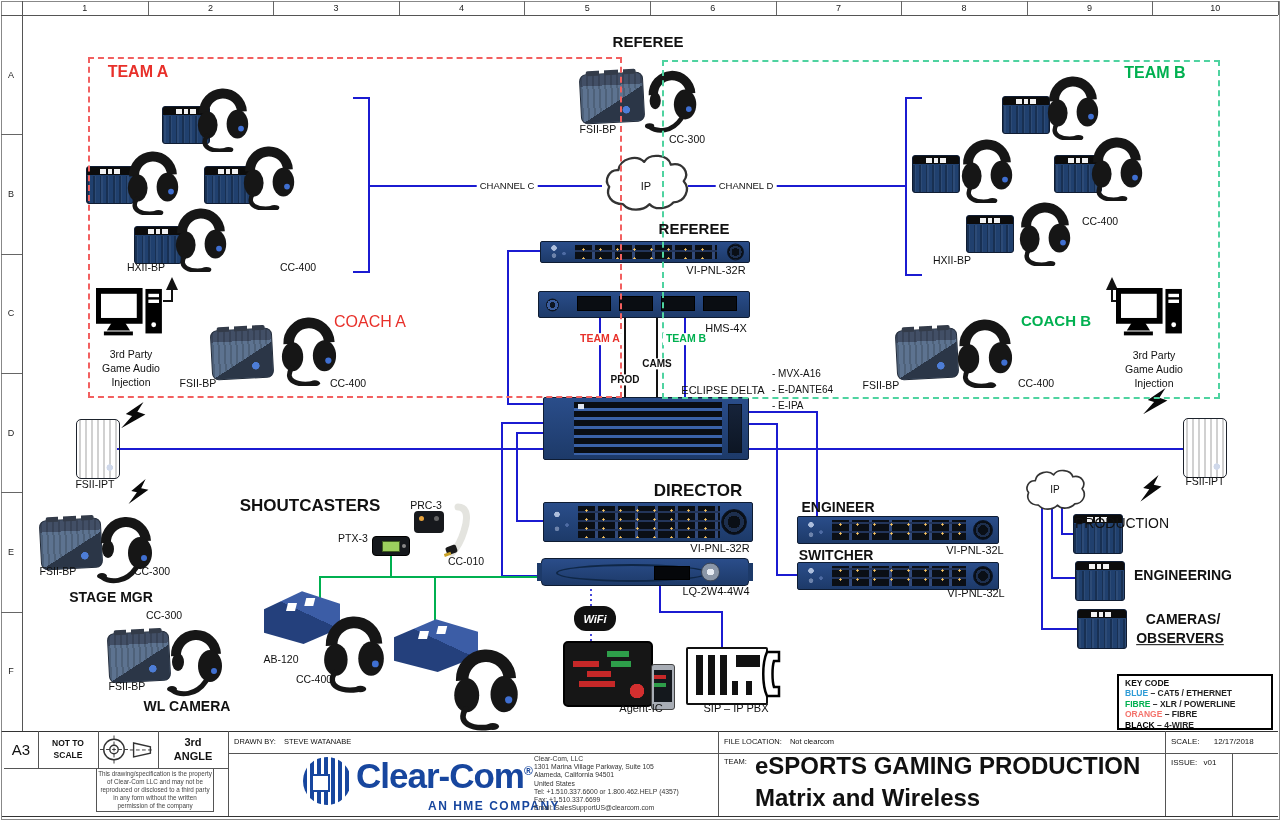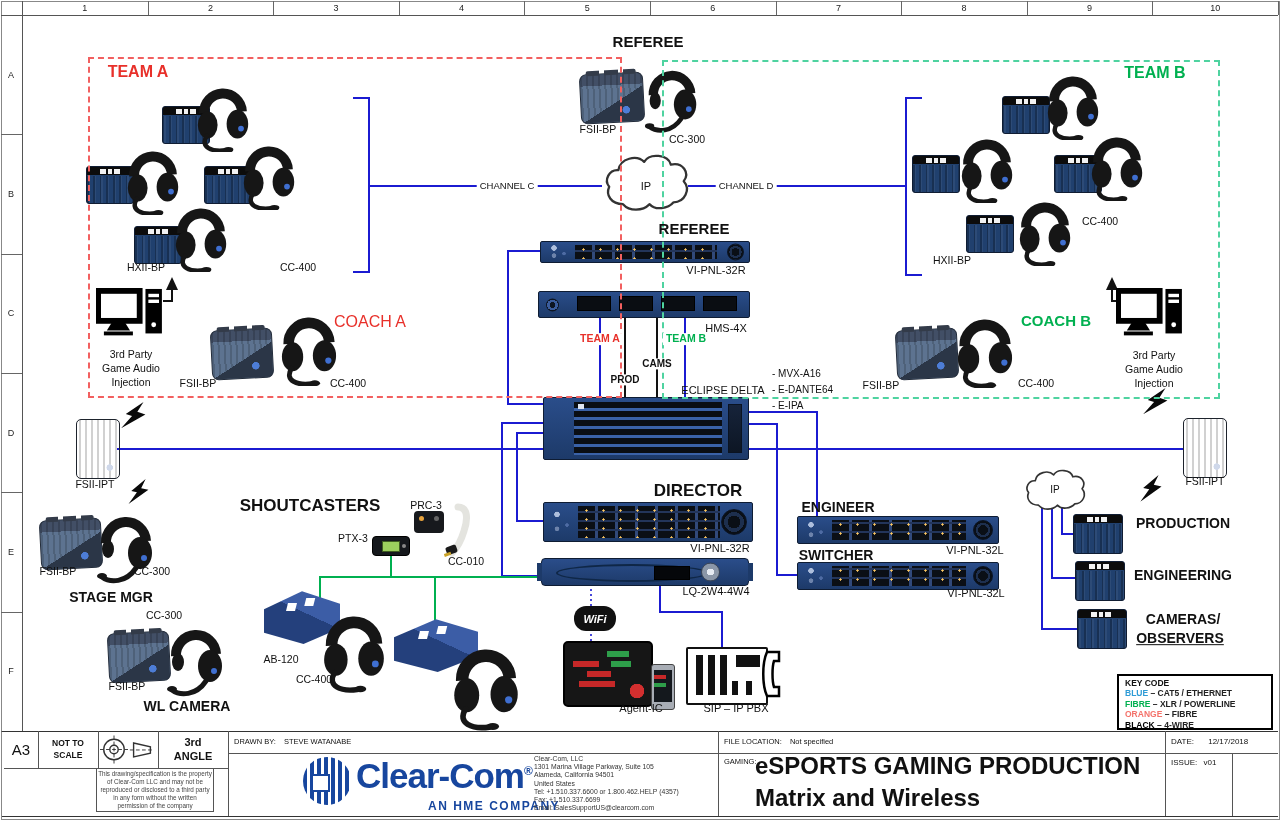--- a/index.html
+++ b/index.html
@@ -402,21 +402,21 @@
       <div class="lbl" style="left: 353px; top: 539px; font-size: 10.5px;">PTX-3</div>
       <div class="lbl" style="left: 466px; top: 562px; font-size: 10.5px;">CC-010</div>
       <div class="lbl" style="left: 698px; top: 491px; font-size: 17px; font-weight: 700;">DIRECTOR</div>
       <div class="lbl" style="left: 720px; top: 548px; font-size: 11px;">VI-PNL-32R</div>
       <div class="lbl" style="left: 838px; top: 508px; font-size: 14px; font-weight: 700;">ENGINEER</div>
       <div class="lbl" style="left: 975px; top: 550px; font-size: 11px;">VI-PNL-32L</div>
       <div class="lbl" style="left: 836px; top: 556px; font-size: 14px; font-weight: 700;">SWITCHER</div>
       <div class="lbl" style="left: 976px; top: 593px; font-size: 11px;">VI-PNL-32L</div>
       <div class="lbl" style="left: 716px; top: 591px; font-size: 11px;">LQ-2W4-4W4</div>
       <div class="lbl" style="left: 1055px; top: 490px; font-size: 10px;">IP</div>
-      <div class="lbl" style="left: 1183px; top: 524px; font-size: 14px; font-weight: 700;">PRODUCTION</div>
+      <div class="lbl" style="left: 1122px; top: 524px; font-size: 14px; font-weight: 400;">PRODUCTION</div>
       <div class="lbl" style="left: 1183px; top: 576px; font-size: 14px; font-weight: 700;">ENGINEERING</div>
       <div class="lbl" style="left: 1183px; top: 620px; font-size: 14px; font-weight: 700;">CAMERAS/</div>
       <div class="lbl" style="left: 1180px; top: 639px; font-size: 14px; font-weight: 700; text-decoration: underline;">OBSERVERS</div>
       <div class="lbl" style="left: 58px; top: 572px; font-size: 10.5px;">FSII-BP</div>
       <div class="lbl" style="left: 152px; top: 572px; font-size: 10.5px;">CC-300</div>
       <div class="lbl" style="left: 111px; top: 598px; font-size: 14px; font-weight: 700;">STAGE MGR</div>
       <div class="lbl" style="left: 164px; top: 616px; font-size: 10.5px;">CC-300</div>
       <div class="lbl" style="left: 281px; top: 660px; font-size: 10.5px;">AB-120</div>
       <div class="lbl" style="left: 314px; top: 680px; font-size: 10.5px;">CC-400</div>
       <div class="lbl" style="left: 127px; top: 687px; font-size: 10.5px;">FSII-BP</div>
@@ -516,28 +516,28 @@
         <div>1301 Marina Village Parkway, Suite 105</div>
         <div>Alameda, California 94501</div>
         <div>United States</div>
         <div>Tel: +1.510.337.6600 or 1.800.462.HELP (4357)</div>
         <div>Fax: +1.510.337.6699</div>
         <div>Email: SalesSupportUS@clearcom.com</div>
       </div>
 
     <div class="tb-txt" style="left:724px;top:737px;font-size:7.5px">
       <span>FILE LOCATION:</span>
-      <span style="margin-left:6px">Not specified</span>
-    </div>
-    <div class="tb-txt" style="left:724px;top:757px;font-size:7.5px">GAMING:</div>
+      <span style="margin-left:6px">Not clearcom</span>
+    </div>
+    <div class="tb-txt" style="left:724px;top:757px;font-size:7.5px">TEAM:</div>
     <div class="tb-txt" style="left:755px;top:752px;font-size:24px;font-weight:bold">eSPORTS GAMING PRODUCTION</div>
     <div class="tb-txt" style="left:755px;top:784px;font-size:24px;font-weight:bold">Matrix and Wireless</div>
 
     <div class="tb-txt" style="left:1171px;top:737px;font-size:8px">
-      <span>DATE:</span>
+      <span>SCALE:</span>
       <span style="margin-left:12px">12/17/2018</span>
     </div>
     <div class="tb-txt" style="left:1171px;top:758px;font-size:8px">
       <span>ISSUE:</span>
       <span style="margin-left:4px">v01</span>
     </div>
   </div>
 </div>
 
 </body></html>

